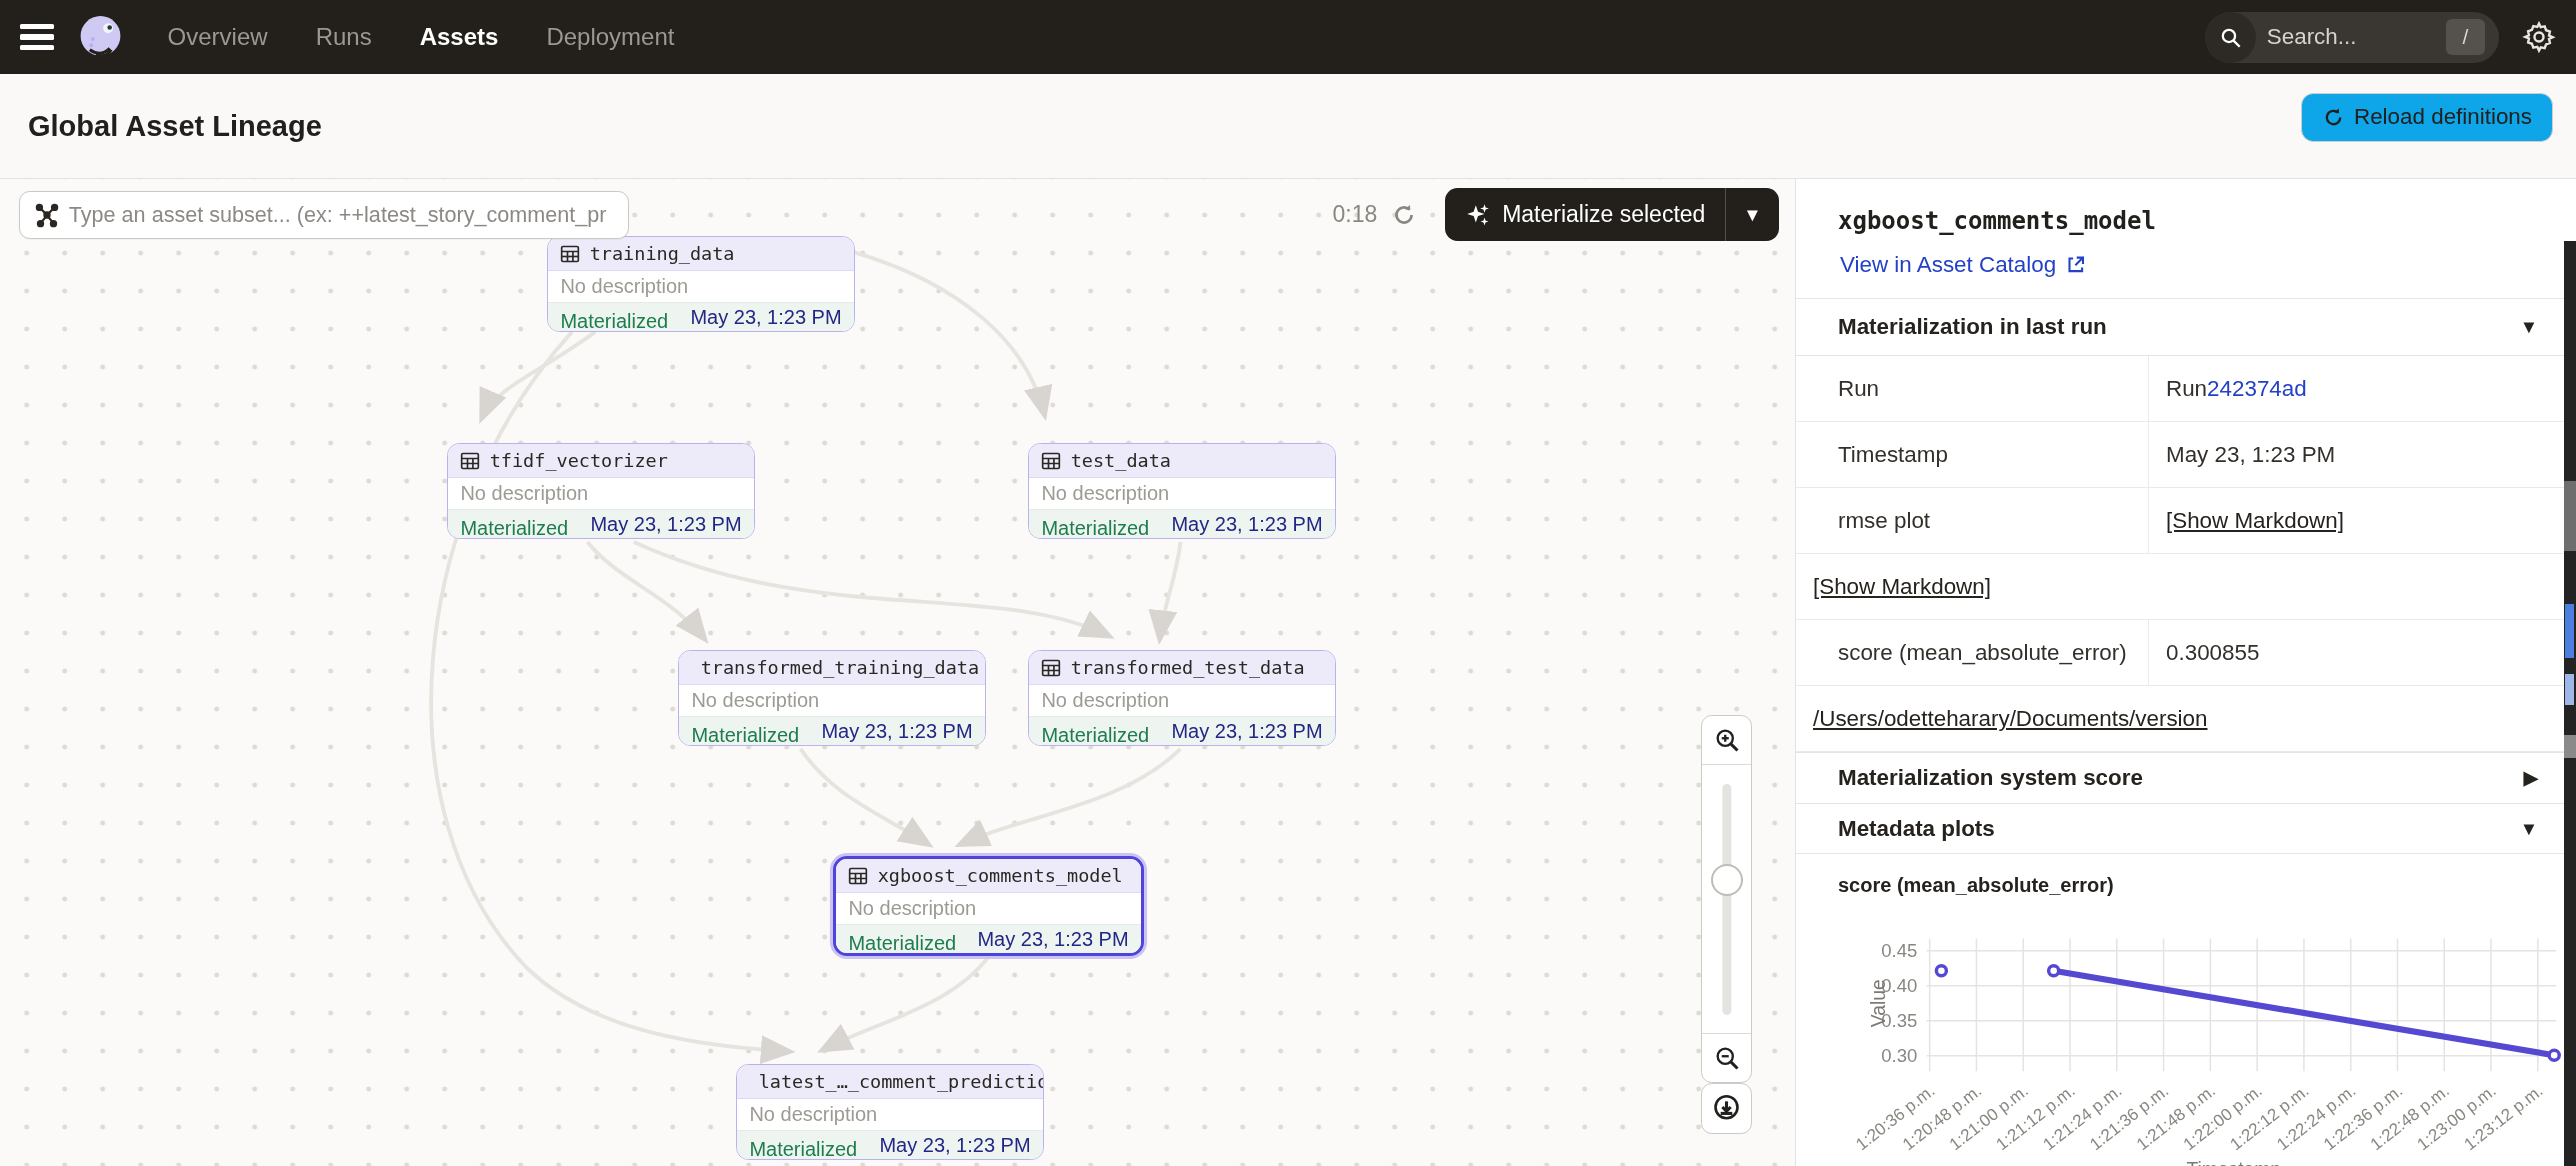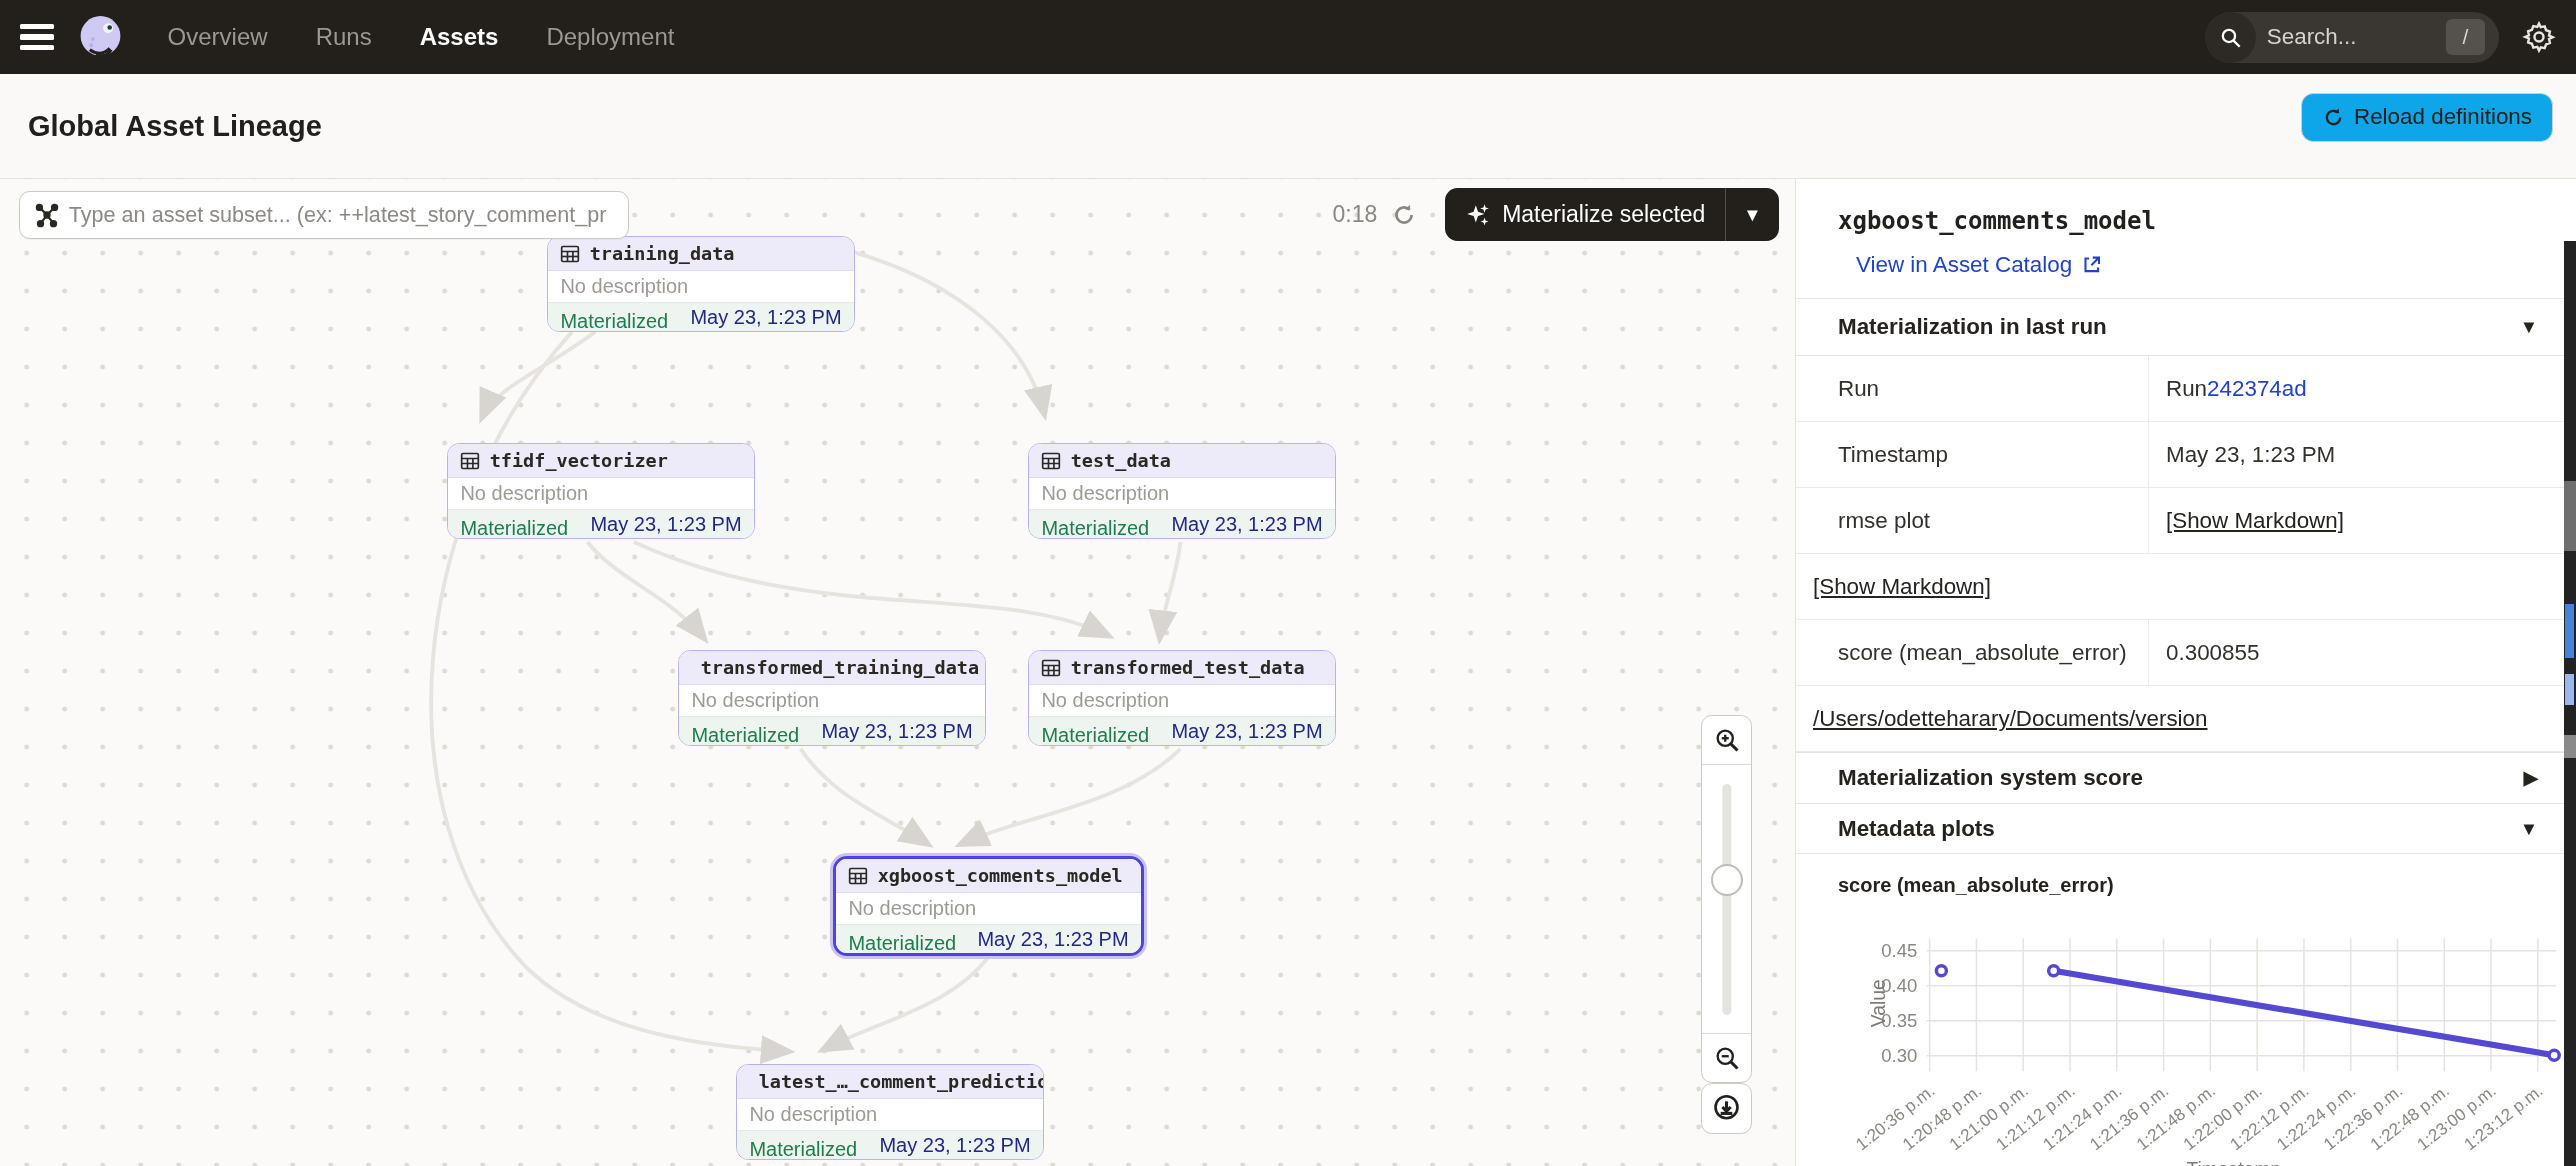--- a/index.html
+++ b/index.html
@@ -43,39 +43,39 @@
   .timer { margin-left:auto; font-size:23px; color:#8a8781; }
   .refreshbtn { margin-left:14px; display:flex; cursor:pointer; }
   .matbtn { margin-left:28px; height:53px; background:#231f1b; border-radius:12.4px; display:flex; align-items:center; color:#fff; font-size:23px; cursor:pointer; }
   .matbtn .label { display:flex; align-items:center; gap:10.8px; padding:0 20px; }
   .matbtn .sep { width:0.8px; height:53px; background:#53504b; }
   .matbtn .caret { padding:0 17px; font-size:18.5px; color:#fff; }
 
   
   .node { position:absolute; z-index:3; width:308px; background:#fff; border:1.5px solid #b8b3ec; border-radius:12.4px; overflow:hidden; cursor:pointer; }
   .node .nhead { height:34px; background:#edebfa; display:flex; align-items:center; gap:9.3px; padding:0 12.4px; border-bottom:0.8px solid #dcd9f2; }
-  .node .nname { font-family:"DejaVu Sans Mono", monospace; font-size:18.5px; font-weight:700; color:#2b2722; white-space:nowrap; }
+  .node .nname { font-family:"DejaVu Sans Mono", monospace; font-size:18.5px; font-weight:400; color:#2b2722; white-space:nowrap; }
   .node .ndesc { height:31px; display:flex; align-items:center; padding:0 12.4px; font-size:20px; color:#9d9a94; }
   .node .nfoot { height:29px; background:#eef5f0; border-top:0.8px solid #e2ebe4; display:flex; align-items:center; justify-content:space-between; padding:0 12.4px; }
   .node .status { font-size:20px; color:#1d7d4c;margin-top:8px; }
   .node .ts { font-size:20px; color:#222786; }
   .node.selected { border:3.9px solid #4f43dd; box-shadow:0 0 0 3.1px #c9c4f2; border-radius:14px; }
 
   
   .zoomctl { position:absolute; z-index:6; right:43px; top:536px; width:51px; background:#fff; border:0.8px solid #cccac5; border-radius:10.8px; display:flex; flex-direction:column; align-items:center; }
   .zbtn { width:100%; height:48px; display:flex; align-items:center; justify-content:center; cursor:pointer; }
   .ztrack { position:relative; width:100%; height:270px; border-top:0.8px solid #dddbd6; border-bottom:0.8px solid #dddbd6; }
   .ztrack .rail { position:absolute; left:50%; transform:translateX(-50%); top:18.5px; bottom:18.5px; width:9.3px; background:#e5e3df; border-radius:4.6px; }
   .ztrack .knob { position:absolute; left:50%; transform:translateX(-50%); top:99px; width:32px; height:32px; background:#fff; border:2.3px solid #c0bdb7; border-radius:50%; cursor:grab; }
   .dlbtn { position:absolute; z-index:6; right:43px; top:904px; width:51px; height:51px; background:#fff; border:0.8px solid #cccac5; border-radius:10.8px; display:flex; align-items:center; justify-content:center; cursor:pointer; }
 
   
   .panel { width:769px; height:987px; background:#fff; border-left:0.8px solid #e5e3df; overflow:hidden; }
   .ptitle { font-family:"DejaVu Sans Mono", monospace; font-size:24px; font-weight:700; color:#21201d; margin:28px 0 0 42px; }
-  .plink { display:flex; align-items:center; gap:9.3px; margin:17px 0 0 60px; font-size:22.4px; color:#2341c6; cursor:pointer; }
+  .plink { display:flex; align-items:center; gap:9.3px; margin:17px 0 0 44px; font-size:22.4px; color:#2341c6; cursor:pointer; }
   .sectionrow { display:flex; align-items:center; justify-content:space-between; padding:0 26px 0 42px; height:57px; border-top:0.8px solid #e7e5e1; margin-top:20px; font-size:22.4px; font-weight:700; color:#26221e; cursor:pointer; }
   .sectionrow.tight { margin-top:0; height:51px; }
   .sectionrow .car { font-size:18.5px; color:#26221e; }
   .ptable { border-top:0.8px solid #e7e5e1; }
   .prow { display:flex; min-height:66px; border-bottom:0.8px solid #eceae6; }
   .pkey { width:353px; display:flex; align-items:center; padding-left:42px; font-size:22.4px; color:#33302b; border-right:0.8px solid #eceae6; }
   .pval { flex:1; display:flex; align-items:center; padding-left:17px; font-size:22.4px; color:#33302b; white-space:nowrap; overflow:hidden; }
   .pval .blue { color:#2341c6; text-decoration:none; cursor:pointer; }
   .pval .ulink { color:#26221e; text-decoration:underline; cursor:pointer; }
   .charttitle { margin:20px 0 0 42px; font-size:20px; font-weight:700; color:#26221e; }

